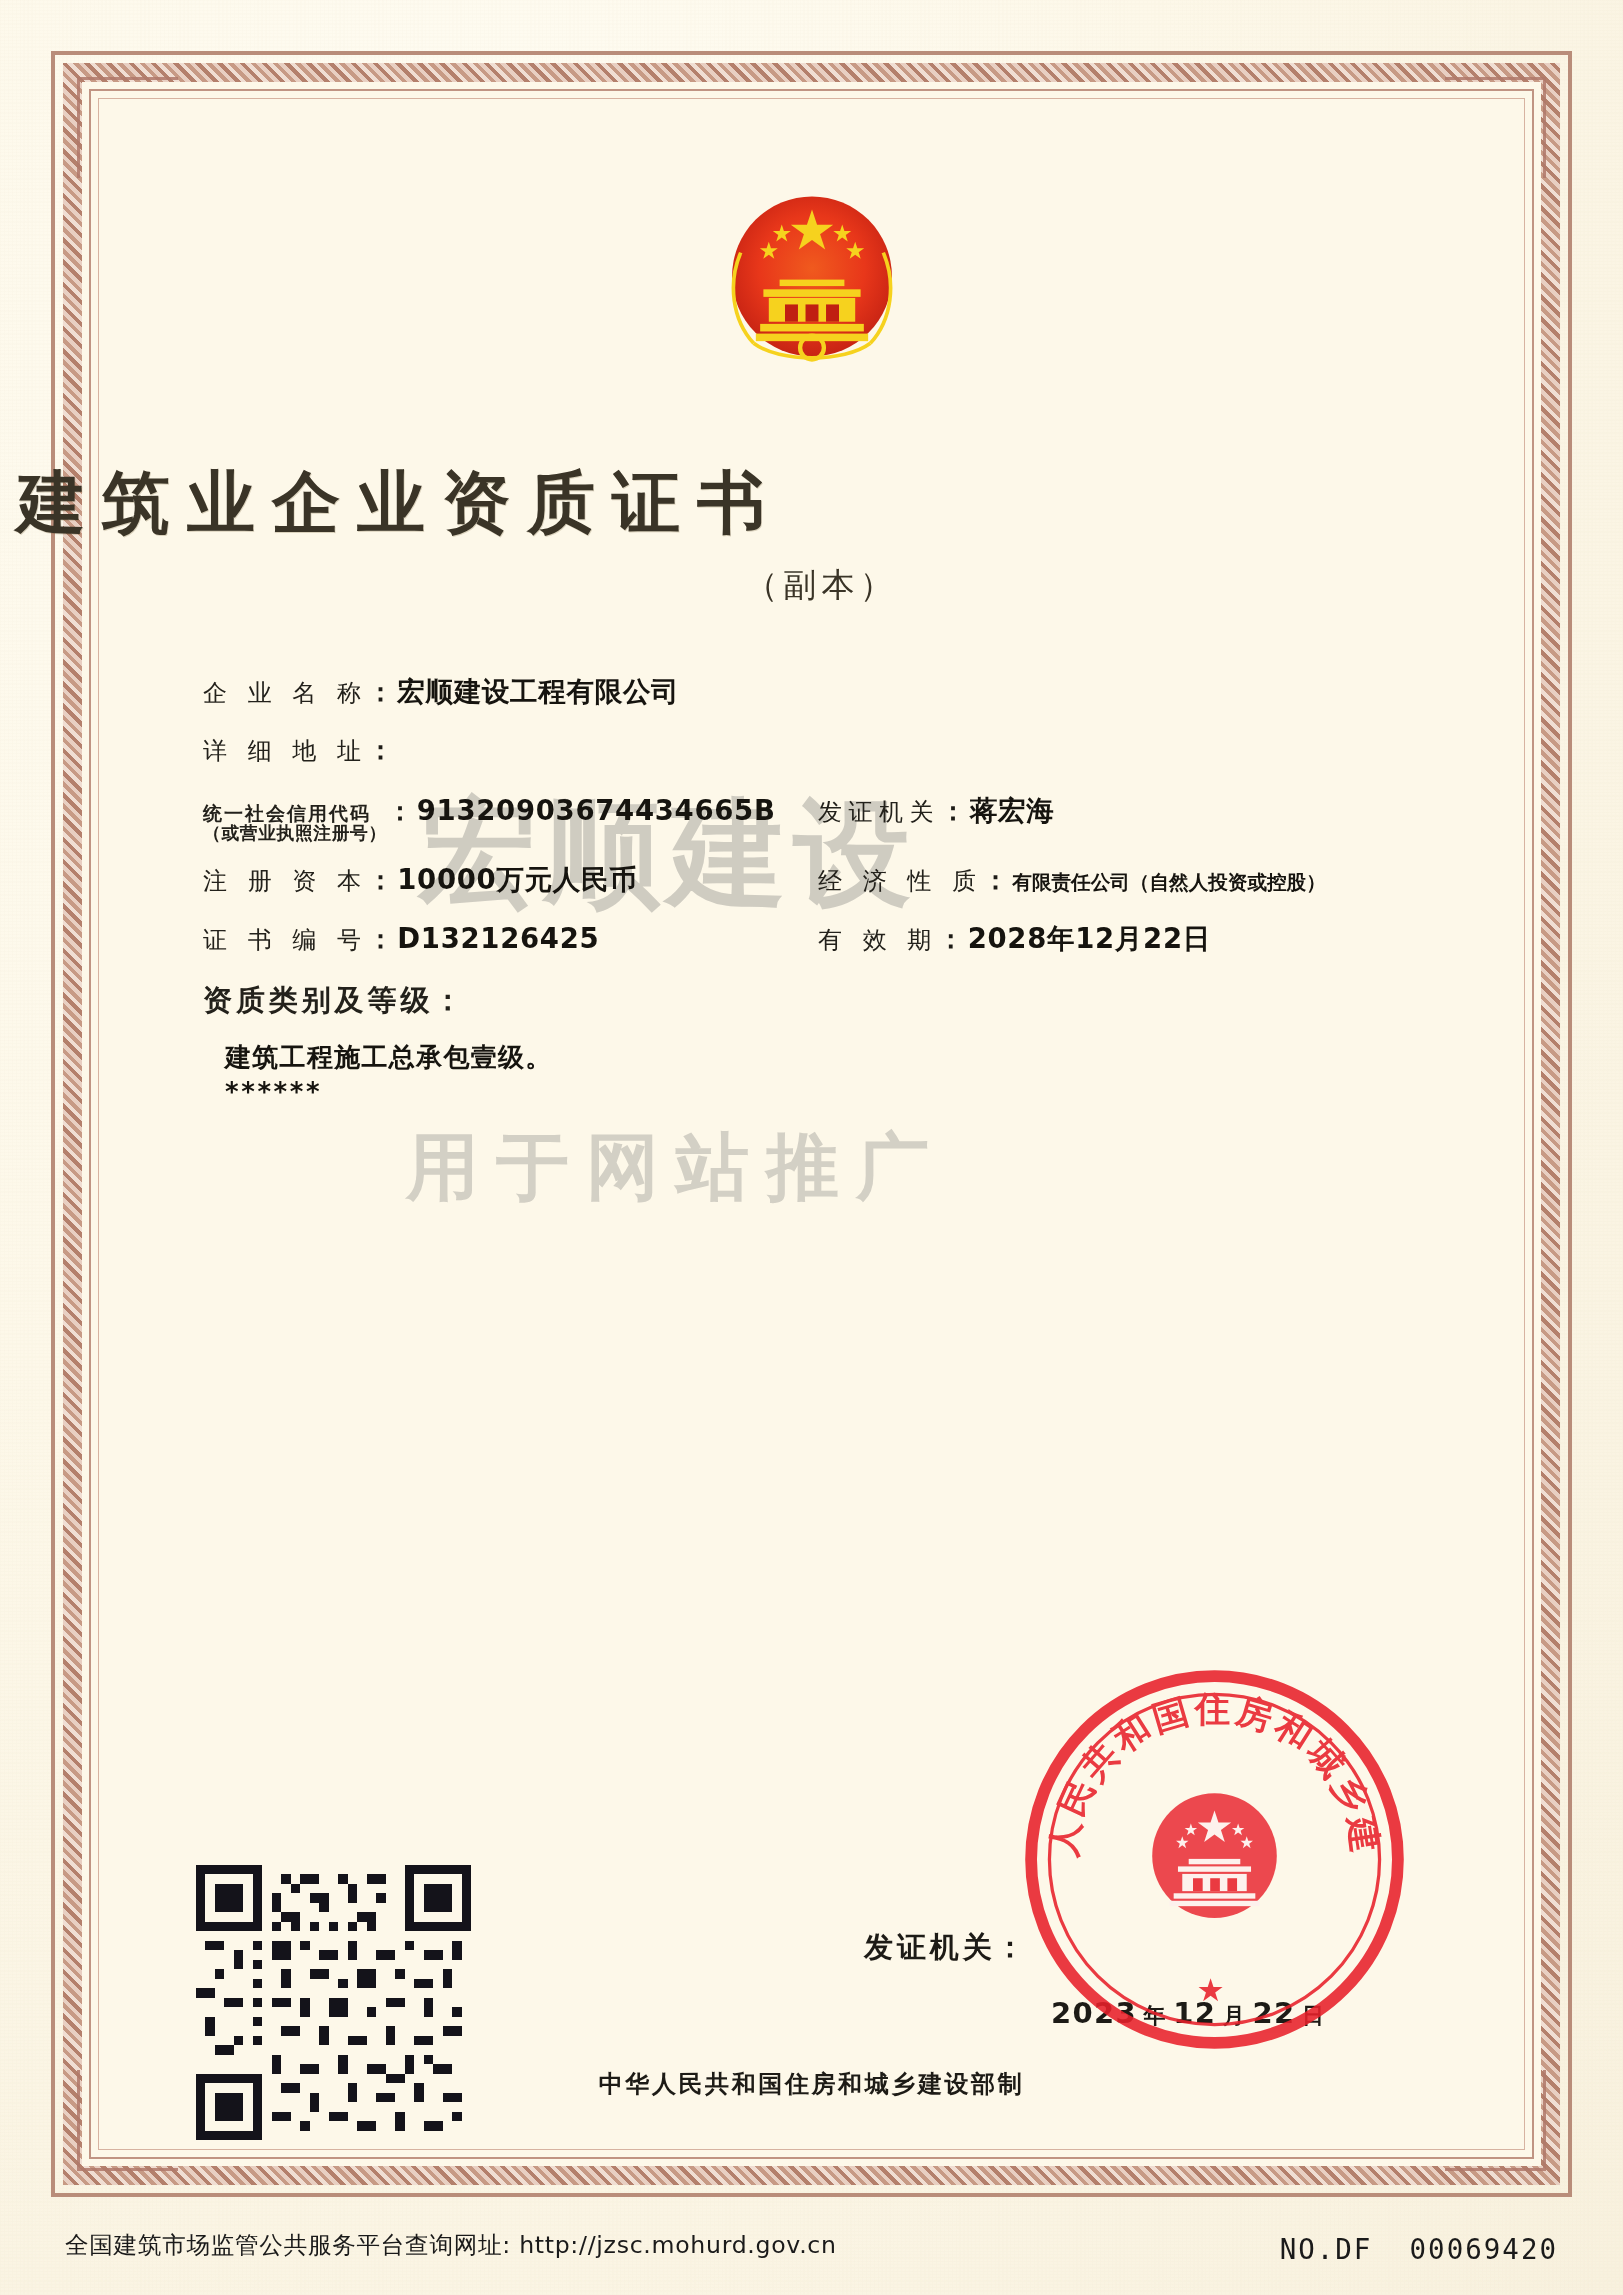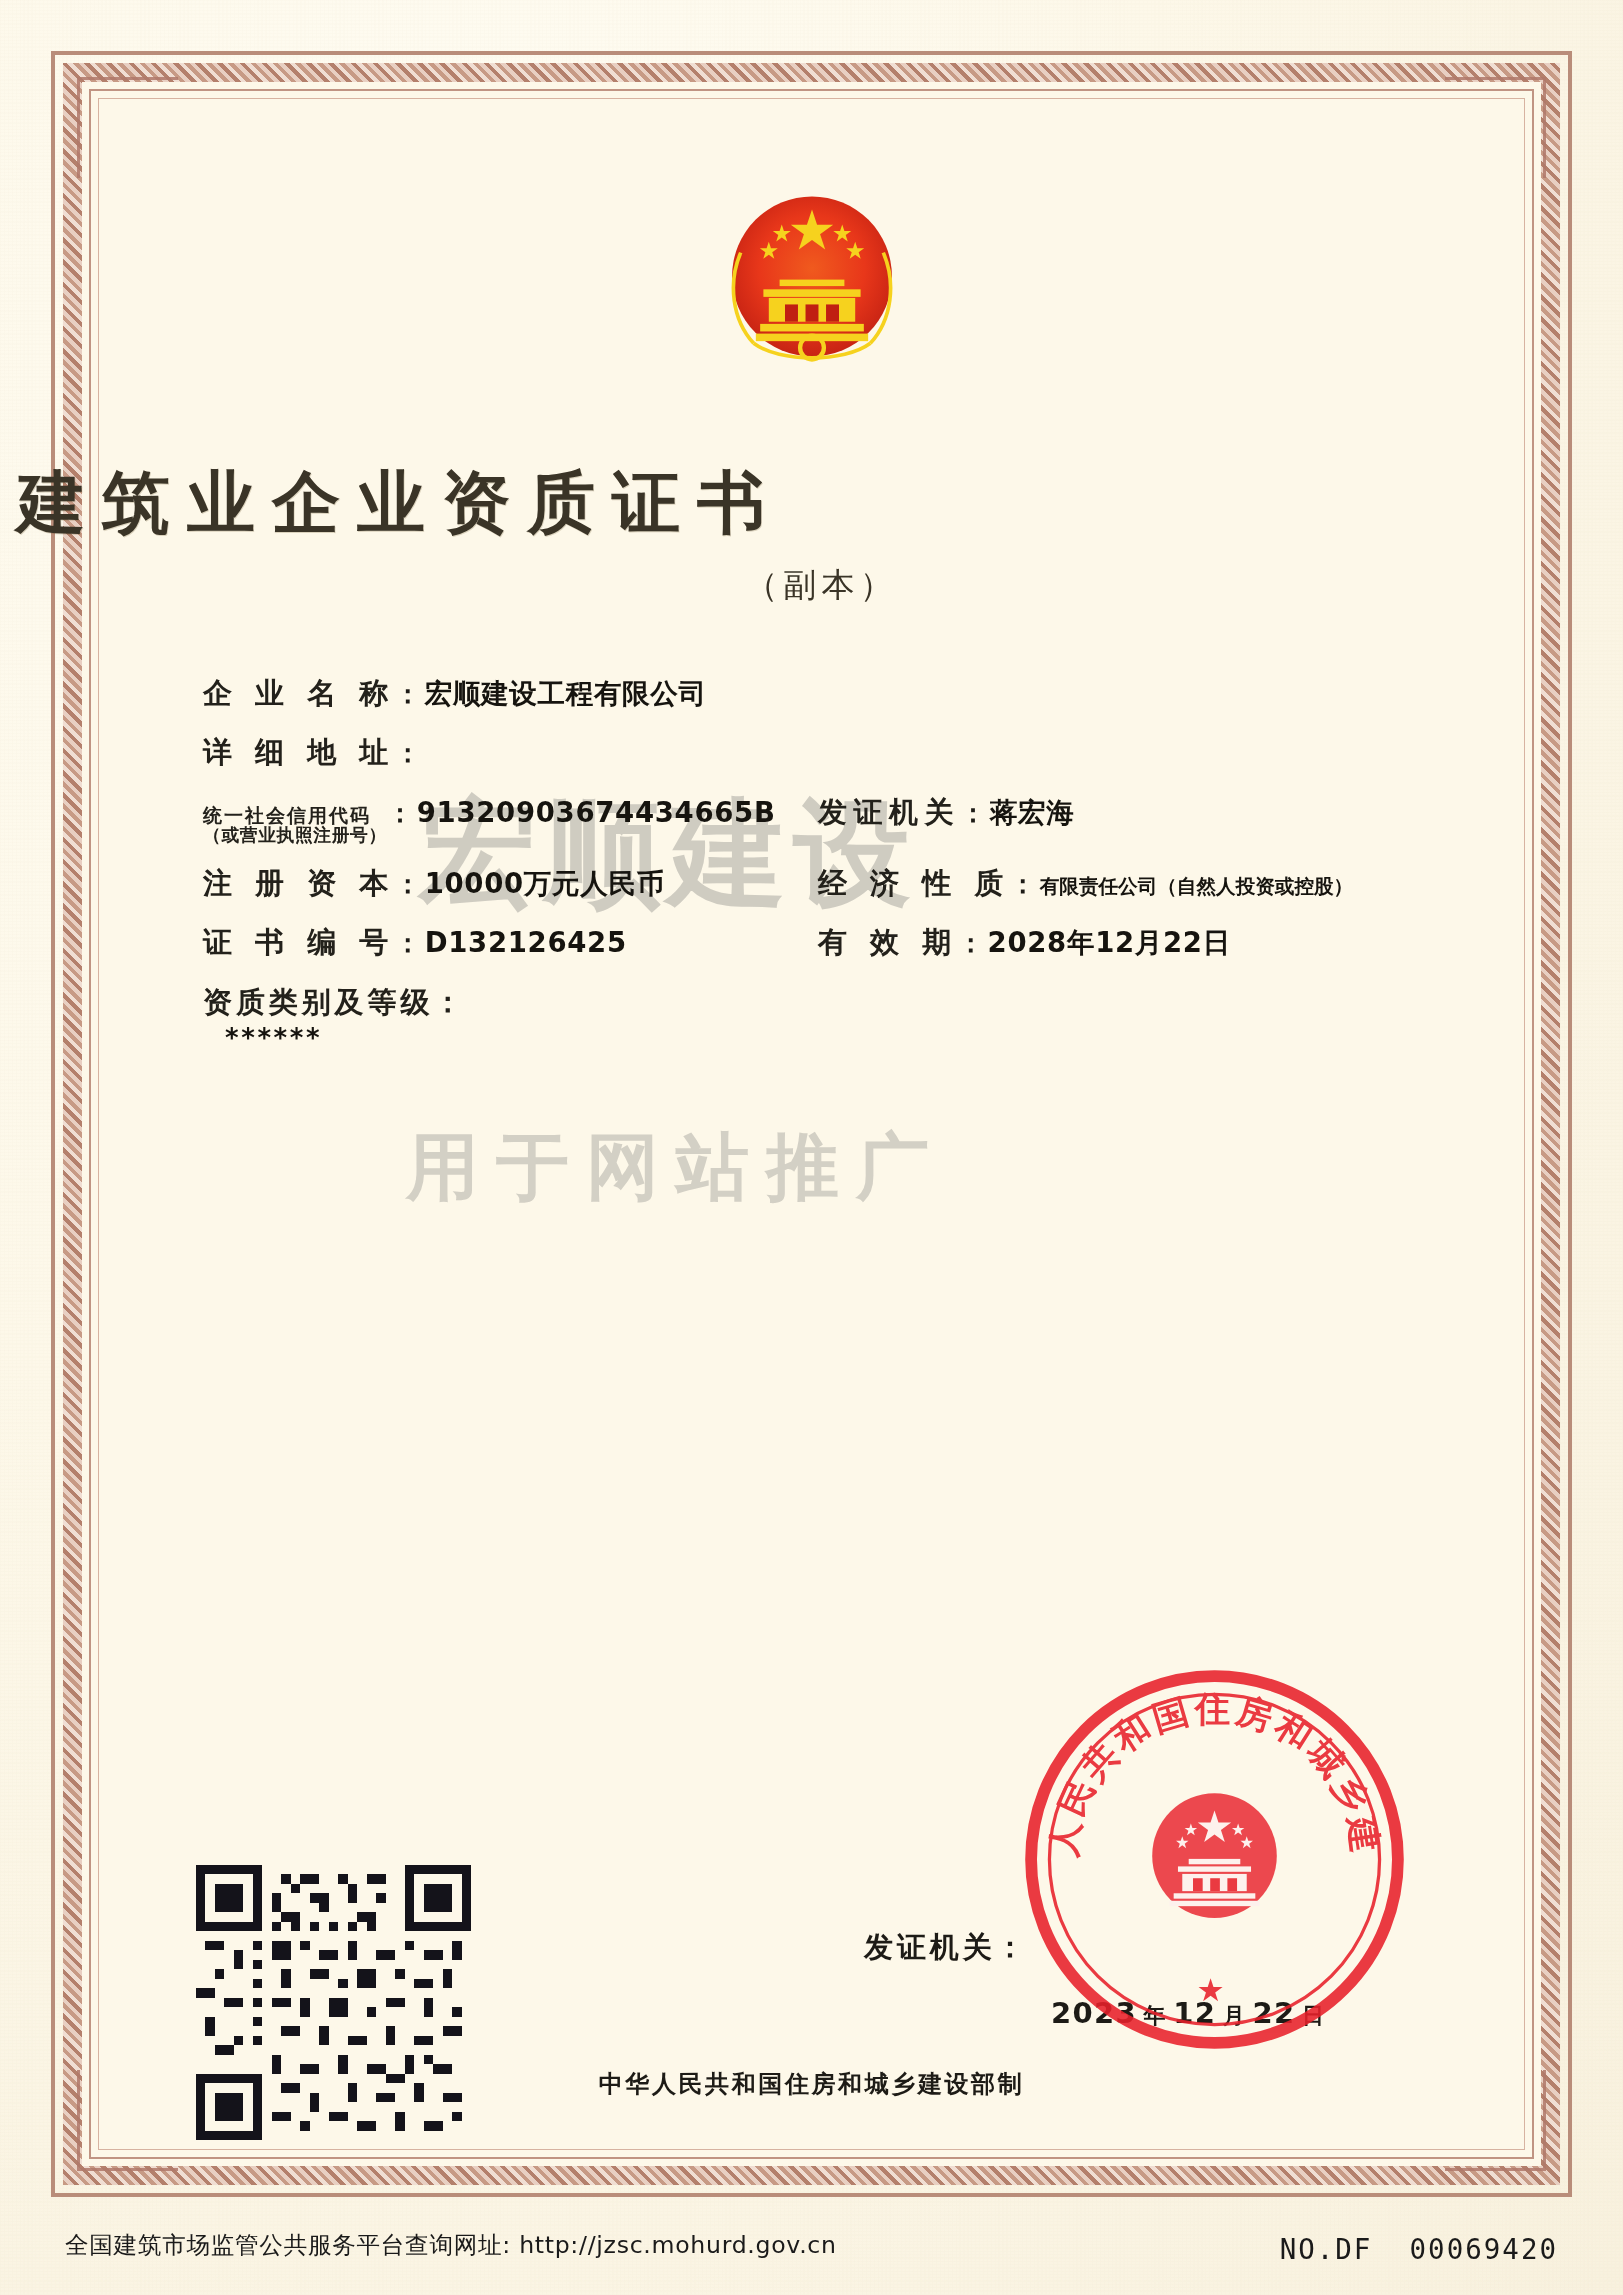--- a/index.html
+++ b/index.html
@@ -127,22 +127,22 @@
     color: #1d1b16;
   }
   .field-row {
     display: flex;
     align-items: baseline;
     margin-bottom: 18.3px;
     min-height: 41px;
   }
   .f-label {
     font-family: "DejaVu Sans", "Liberation Sans", sans-serif;
-    font-size: 29px;
-    font-weight: 700;
+    font-size: 24px;
+    font-weight: 400;
     letter-spacing: 6.5px;
     color: #23211b;
     white-space: nowrap;
   }
   .f-colon {
     font-family: "DejaVu Sans", "Liberation Sans", sans-serif;
     font-size: 26px;
     font-weight: 700;
     padding: 0 3.9px 0 0;
   }
@@ -437,20 +437,23 @@
         <span class="f-value">D132126425</span>
       </span>
       <span class="col-right">
         <span class="f-label">有 效 期</span>
         <span class="f-colon">：</span>
         <span class="f-value">2028年12月22日</span>
       </span>
     </div>
 
     <div id="qualification-label">资质类别及等级：</div>
+    <div id="qualification-list">
+      <div>建筑工程施工总承包壹级。</div>
+    </div>
     <div id="qualification-stars">******</div>
   </div>
 
   <svg id="qr-code" viewBox="0 0 29 29" shape-rendering="crispEdges">
     <rect width="29" height="29" fill="#fdf8e9"></rect>
     <g fill="#14131a">
 
       <rect x="0" y="0" width="7" height="1"></rect>
         <rect x="0" y="6" width="7" height="1"></rect>
       <rect x="0" y="0" width="1" height="7"></rect>

